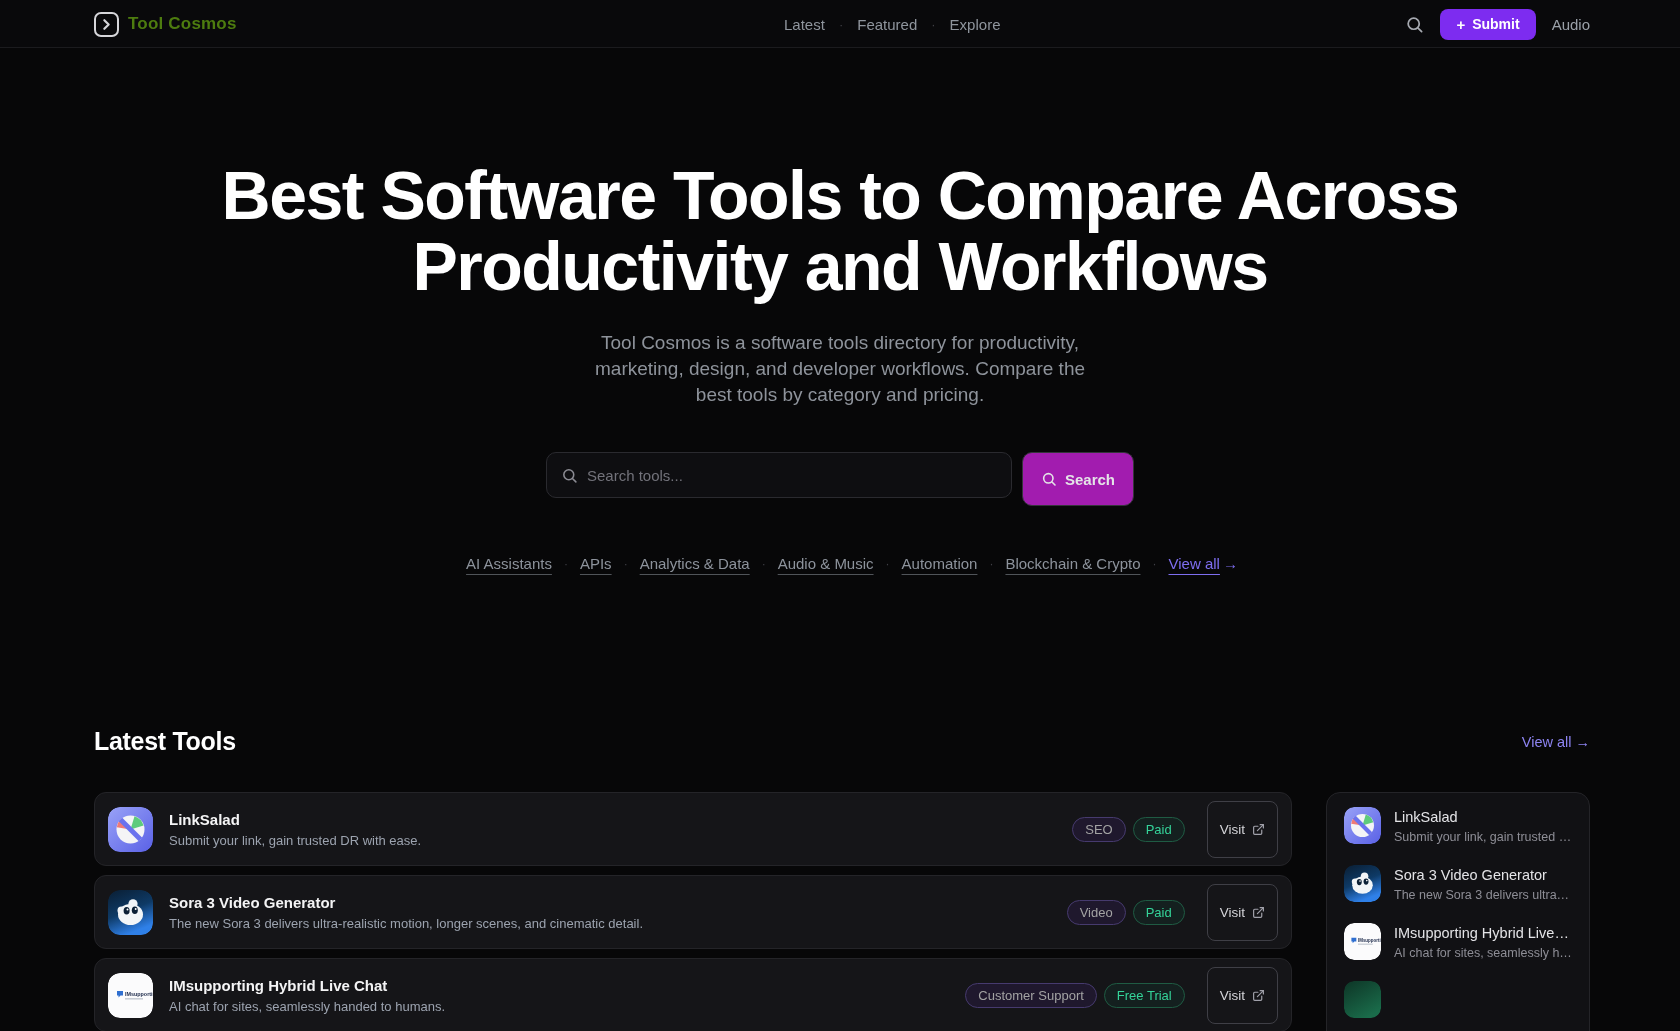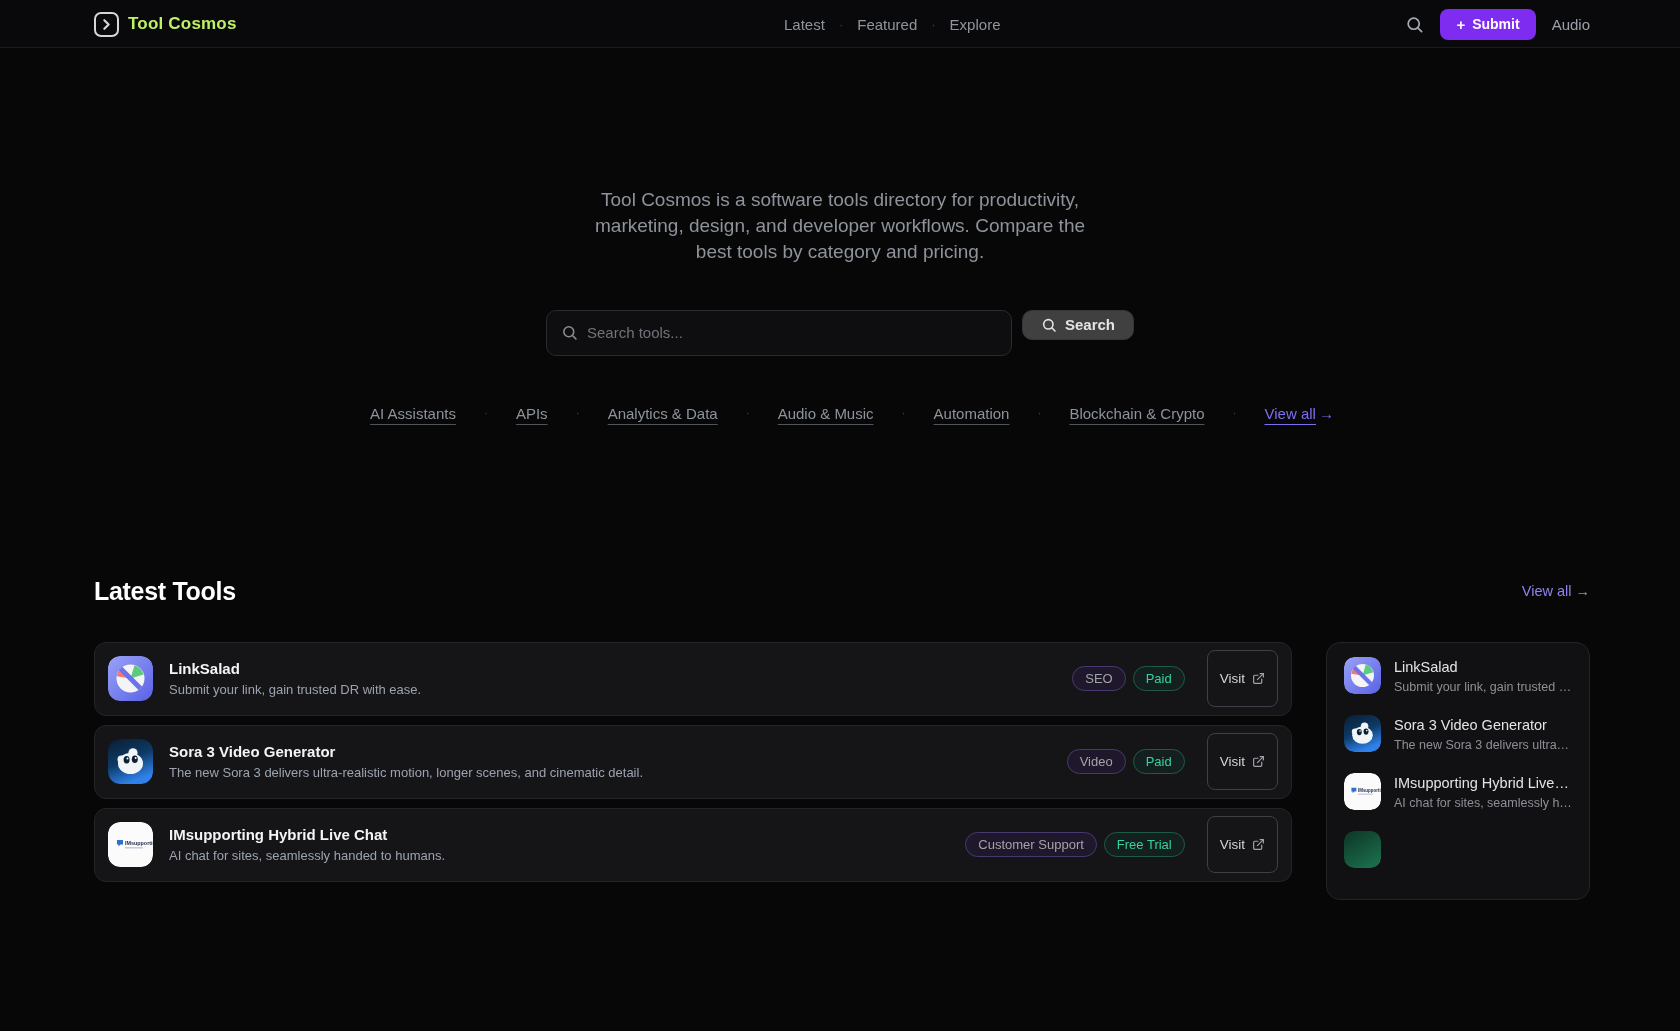--- a/index.html
+++ b/index.html
@@ -14,21 +14,21 @@
   
   header {
     height:48px; border-bottom:1px solid #1b1b1e; background:#09090b;
   }
   .hdr-inner { height:48px; display:flex; align-items:center; position:relative; }
   .brand { display:flex; align-items:center; gap:9px; cursor:pointer; }
   .brand-icon {
     width:25px; height:25px; border:2.5px solid #d6d6da; border-radius:7px;
     display:flex; align-items:center; justify-content:center; color:#d6d6da;
   }
-  .brand-name { font-size:17px; font-weight:bold; color:#bef264; letter-spacing:.2px; }
+  .brand-name { font-size:17px; font-weight:bold; color:#4d7c0f; letter-spacing:.2px; }
   nav.main-nav {
     position:absolute; left:50%; transform:translateX(-58px);
     display:flex; align-items:center; gap:14px;
   }
   .nav-link { color:#8f959d; font-size:15px; text-decoration:none; cursor:pointer; }
   .nav-sep { color:#3f3f46; font-size:13px; }
   .hdr-right { margin-left:auto; display:flex; align-items:center; gap:16px; }
   .hdr-search-btn { color:#a6a9b0; display:flex; cursor:pointer; background:none; border:none; }
   .submit-btn {
     background:#7d2cf0; color:#fff; border:none; border-radius:8px;
@@ -54,26 +54,26 @@
     width:466px; height:46px; background:#0e0e11; border:1px solid #2a2a2f; border-radius:10px;
     display:flex; align-items:center; padding:0 14px; gap:9px;
   }
   .search-box svg { color:#8b8b93; flex:none; }
   .search-box input {
     background:transparent; border:none; outline:none; color:#a3a3a3;
     font-size:15px; width:100%; font-family:inherit;
   }
   .search-box input::placeholder { color:#72727a; }
   .search-go {
-    height:30px; padding:0 18px; background:#404040; border:1px solid #35353b; border-radius:10px;
+    height:54px; padding:0 18px; background:#a21caf; border:1px solid #35353b; border-radius:10px;
     color:#e4e4e7; font-size:15px; font-weight:bold; display:flex; align-items:center; gap:8px;
     cursor:pointer; font-family:inherit;
   }
   .cat-row {
-    margin-top:49px; display:flex; justify-content:center; align-items:center; gap:28px;
+    margin-top:49px; display:flex; justify-content:center; align-items:center; gap:12px;
     font-size:15px;
     margin-left:24px;
   }
   .cat-link {
     color:#8d939c; text-decoration:underline; text-underline-offset:5px;
     text-decoration-color:rgba(141,147,156,.55); cursor:pointer;
   }
   .cat-sep { color:#3f3f46; font-size:12px; }
   .viewall-link {
     color:#7e6ef0; text-decoration:underline; text-underline-offset:5px;
@@ -165,20 +165,24 @@
       <button class="submit-btn">
         <span class="submit-plus">+</span>
         <span>Submit</span>
       </button>
       <a class="login-link">Audio</a>
     </div>
   </div>
 </header>
 
 <section class="hero">
+  <h1>
+    <span>Best Software Tools to Compare Across</span><br>
+    <span>Productivity and Workflows</span>
+  </h1>
   <p class="hero-sub">Tool Cosmos is a software tools directory for productivity, marketing, design, and developer workflows. Compare the best tools by category and pricing.</p>
 
   <div class="search-row">
     <div class="search-box">
       <svg width="17" height="17" viewBox="0 0 24 24" fill="none" stroke="currentColor" stroke-width="2.2" stroke-linecap="round">
           <circle cx="11" cy="11" r="7"></circle>
           <line x1="16.5" y1="16.5" x2="21" y2="21"></line>
         </svg>
       <input type="text" placeholder="Search tools..." style="">
     </div>

